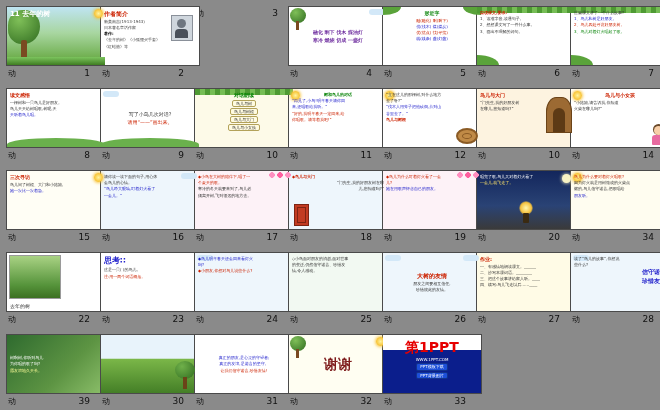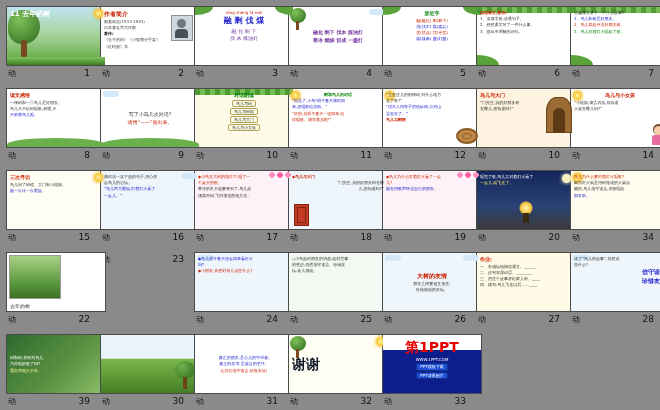--- a/index.html
+++ b/index.html
@@ -132,30 +132,20 @@
             <div class="ln" style="color: rgb(68, 68, 68); font-size: 4px; text-align: left;">《去年的树》《小狐狸买手套》</div>
             <div class="ln" style="color: rgb(68, 68, 68); font-size: 4px; text-align: left;">《红蜡烛》等</div>
           </div>
         </div>
         <div class="meta">
           <span class="anim">动</span>
           <span class="num">2</span>
         </div>
       </div>
       <div class="cell">
-        <div class="thumb" style="background: rgb(255, 255, 255);">
-          <i class="art a-vine-tl"></i>
-          <i class="art a-vine-tr"></i>
-          <div class="lines">
-            <div class="ln" style="color: rgb(204, 34, 0); font-size: 4px; text-align: center;">róng   shèng   fá   méi</div>
-            <div class="ln" style="color: rgb(34, 34, 204); font-size: 8px; font-weight: bold; text-align: center;">融  剩  伐  煤</div>
-            <div class="ln" style="color: rgb(112, 48, 160); font-size: 5px; text-align: center;">融 化      剩 下</div>
-            <div class="ln" style="color: rgb(112, 48, 160); font-size: 5px; text-align: center;">伐 木      煤油灯</div>
-          </div>
-        </div>
         <div class="meta">
           <span class="anim">动</span>
           <span class="num">3</span>
         </div>
       </div>
       <div class="cell">
         <div class="thumb" style="background: rgb(255, 255, 255);">
           <i class="art a-tree-tl-sm"></i>
           <i class="art a-cloud-tr"></i>
           <div class="lines v-center">
@@ -431,20 +421,27 @@
           <div class="lines v-end">
             <div class="ln" style="color: rgb(51, 51, 51); font-size: 5px; text-align: left;">去年的树</div>
           </div>
         </div>
         <div class="meta">
           <span class="anim">动</span>
           <span class="num">22</span>
         </div>
       </div>
       <div class="cell">
+        <div class="thumb" style="background: rgb(255, 255, 255);">
+          <div class="lines">
+            <div class="ln" style="color: rgb(34, 34, 204); font-size: 8px; font-weight: bold; text-align: left;">思考∷</div>
+            <div class="ln" style="color: rgb(51, 51, 51); font-size: 4px; text-align: left;">这是一只(    )的鸟儿。</div>
+            <div class="ln" style="color: rgb(204, 34, 0); font-size: 4px; text-align: left;">注:用一两个词语概括。</div>
+          </div>
+        </div>
         <div class="meta">
           <span class="anim">动</span>
           <span class="num">23</span>
         </div>
       </div>
       <div class="cell">
         <div class="thumb" style="background: rgb(238, 246, 252);">
           <i class="art a-cloud-tl"></i>
           <div class="lines">
             <div class="ln" style="color: rgb(34, 34, 204); font-size: 4px; text-align: left;">◆鸟儿明年春天还会回来看灯火</div>
@@ -549,21 +546,21 @@
         <div class="meta">
           <span class="anim">动</span>
           <span class="num">31</span>
         </div>
       </div>
       <div class="cell">
         <div class="thumb" style="background: rgb(255, 254, 242);">
           <i class="art a-tree-tl-sm"></i>
           <i class="art a-sun-tr"></i>
           <div class="lines v-center">
-            <div class="ln" style="color: #0f172a; font-size: 14px; font-weight: bold; text-align: left;">谢谢</div>
+            <div class="ln" style="color: #7f1d1d; font-size: 14px; font-weight: bold; text-align: center;">谢谢</div>
           </div>
         </div>
         <div class="meta">
           <span class="anim">动</span>
           <span class="num">32</span>
         </div>
       </div>
       <div class="cell">
         <div class="thumb" style="background: rgb(11, 30, 140);">
           <i class="art a-whiteband-top"></i>

